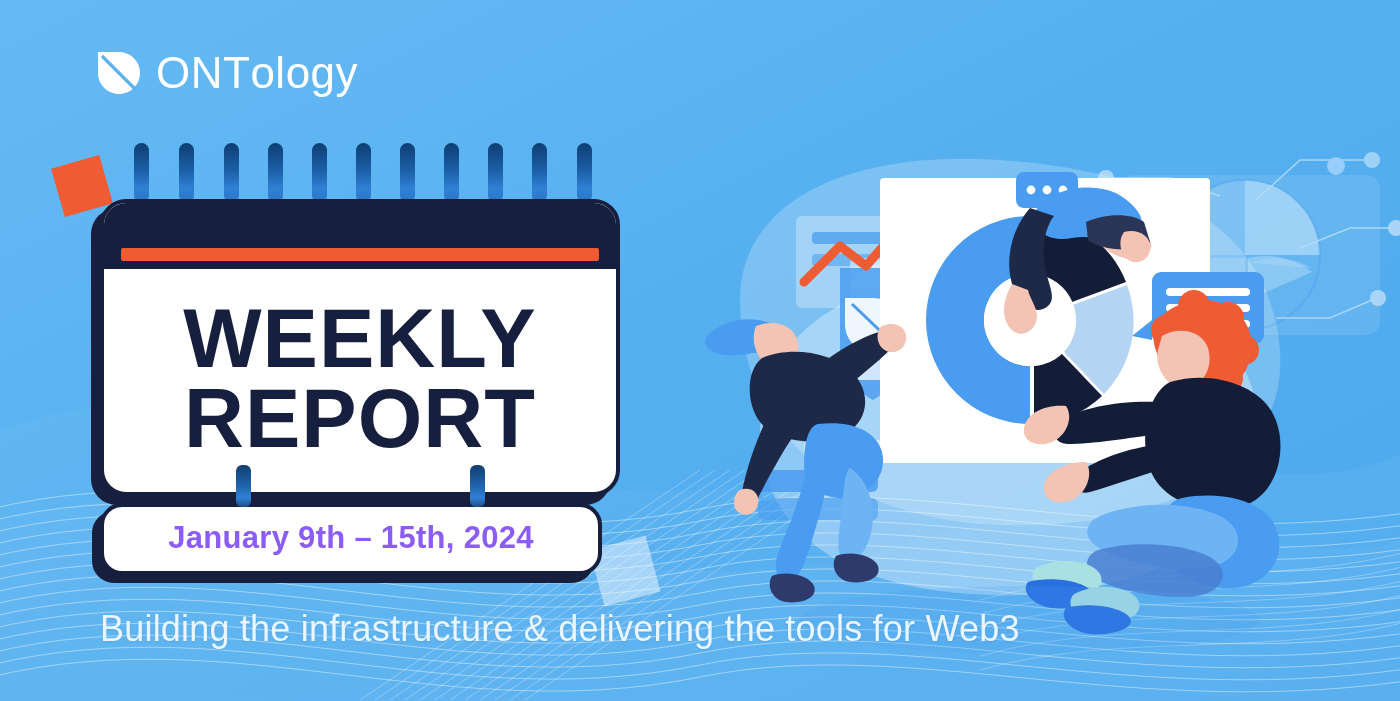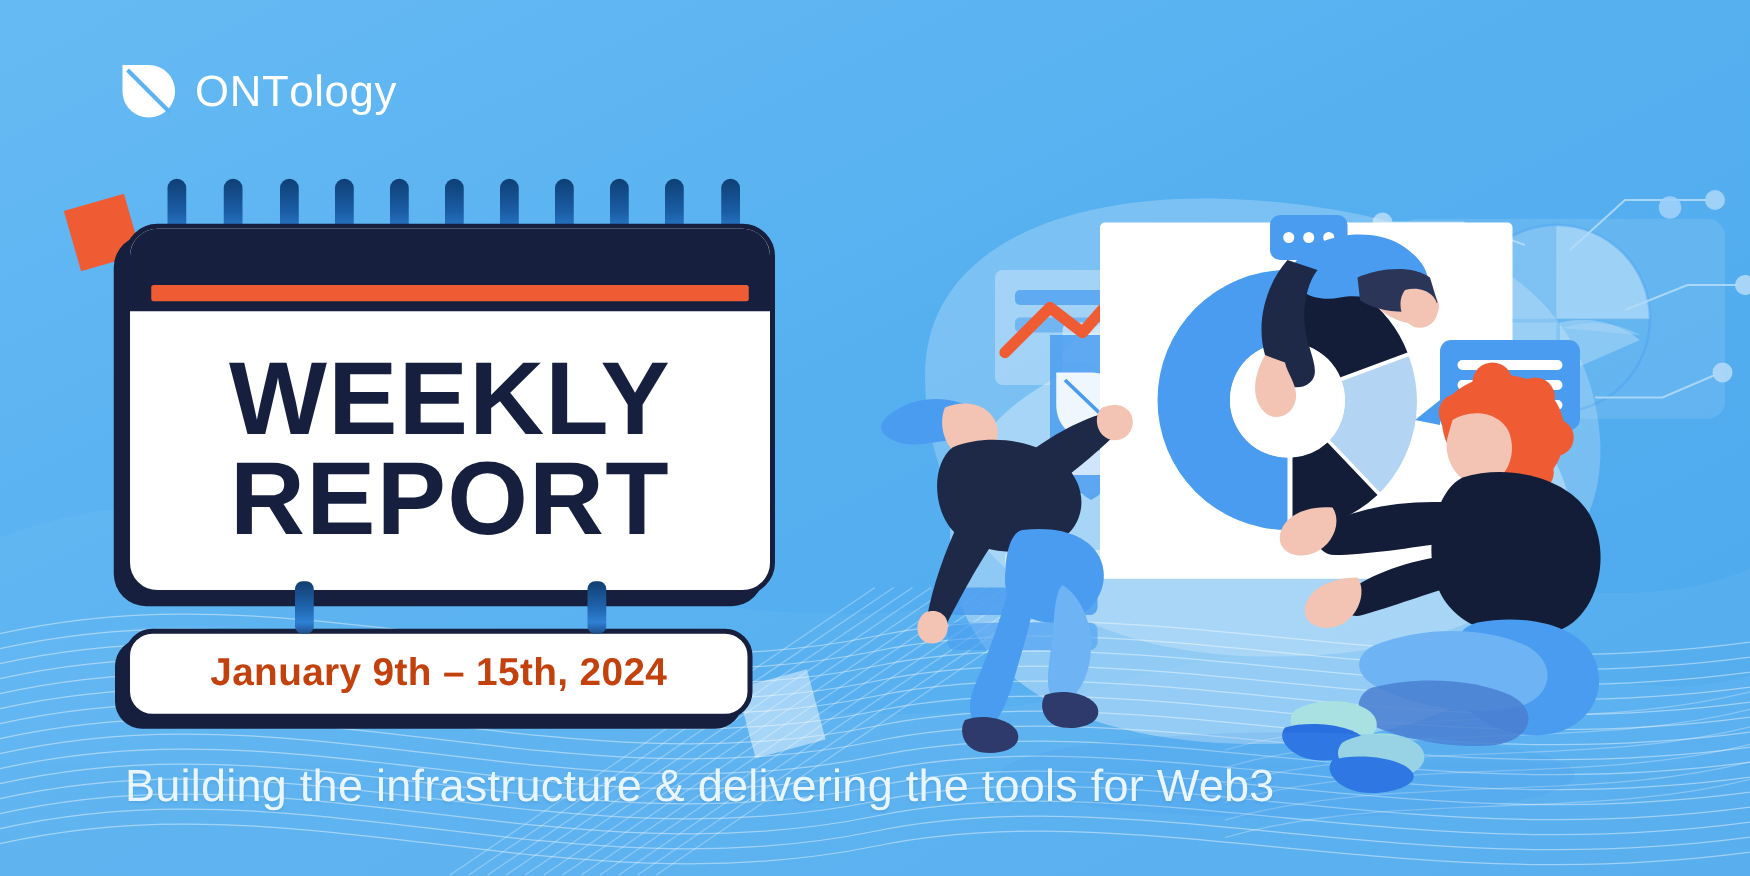--- a/index.html
+++ b/index.html
@@ -20,21 +20,21 @@
   .bg-svg { position:absolute; inset:0; width:100%; height:100%; }
 
   
   .logo {
     position:absolute; left:96px; top:50px;
     display:flex; align-items:center; gap:14px;
     z-index:30;
   }
   .logo-mark { width:46px; height:46px; display:block; }
   .logo-text {
-    font-size:35px; color:#ffffff; letter-spacing:.5px;
+    font-size:44px; color:#ffffff; letter-spacing:.5px;
     font-weight:400; line-height:1; white-space:nowrap;
   }
   .logo-text .b { font-weight:500; }
 
   
   .sq-orange {
     position:absolute; left:57px; top:161px;
     width:50px; height:50px; background:#ef5c34;
     transform:rotate(-16deg);
     z-index:8;
@@ -49,21 +49,21 @@
   
   .calendar { position:absolute; left:100px; top:143px; width:520px; z-index:20; }
 
   .rings { position:absolute; left:34px; top:0; width:460px; height:60px; }
   .ring {
     position:absolute; top:0; width:15px; height:60px; border-radius:8px;
     background:linear-gradient(180deg,#0e3f74 0%,#1b5ea6 45%,#2f80d4 75%,#2c76c6 100%);
   }
 
   .cal-body {
-    position:relative; margin-top:36px;
+    position:relative; margin-top:56px;
     background:#ffffff;
     border:4px solid #161f3d;
     border-radius:26px;
     box-shadow:-9px 9px 0 0 #161f3d;
     overflow:hidden;
   }
   .cal-head {
     background:#161f3d; height:66px; position:relative;
   }
   .cal-stripe {
@@ -87,21 +87,21 @@
   .date-card {
     position:absolute; left:100px; top:503px; width:502px;
     background:#ffffff;
     border:4px solid #161f3d;
     border-radius:22px;
     box-shadow:-8px 8px 0 0 #161f3d;
     text-align:center;
     padding:13px 0 15px;
     z-index:20;
   }
-  .date-text { color:#c2410c; font-weight:700; font-size:31px; letter-spacing:.3px; }
+  .date-text { color:#8b5cf6; font-weight:700; font-size:31px; letter-spacing:.3px; }
 
   
   .tagline {
     position:absolute; left:100px; top:608px;
     color:#eaf6ff; font-size:36px; font-weight:400; letter-spacing:.2px;
     z-index:20; text-shadow:0 1px 2px rgba(40,110,170,.18);
   }
 
   
   .illo { position:absolute; right:0; top:0; width:700px; height:701px; z-index:15; }

